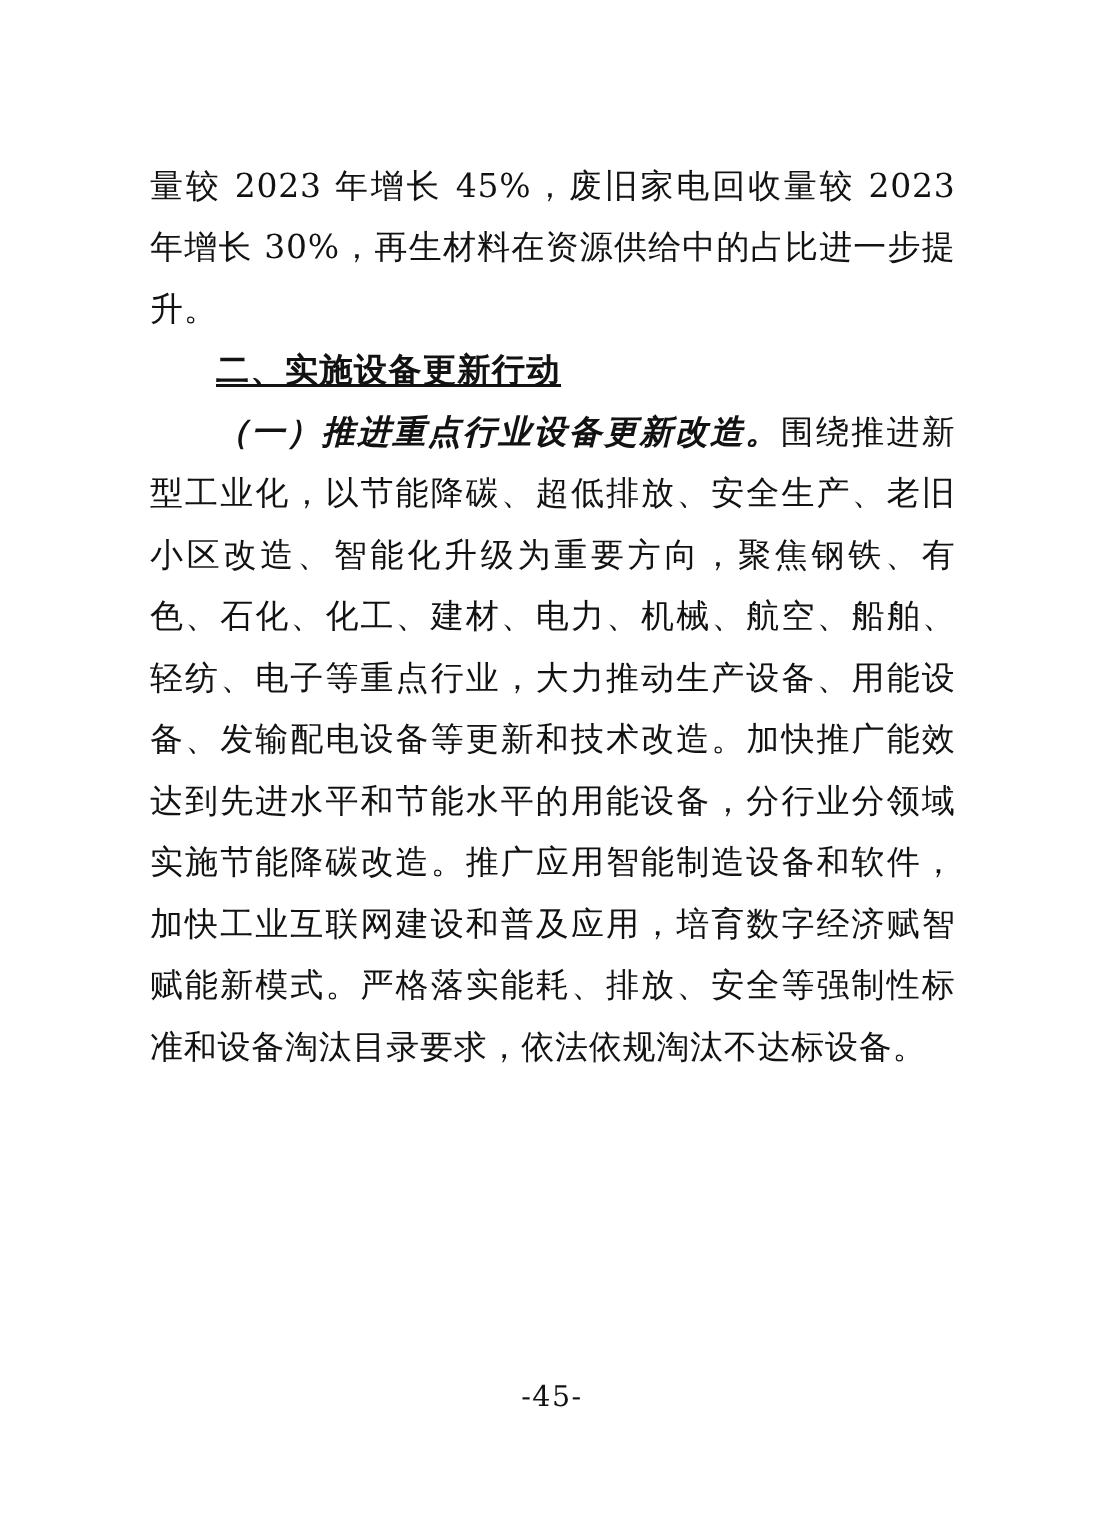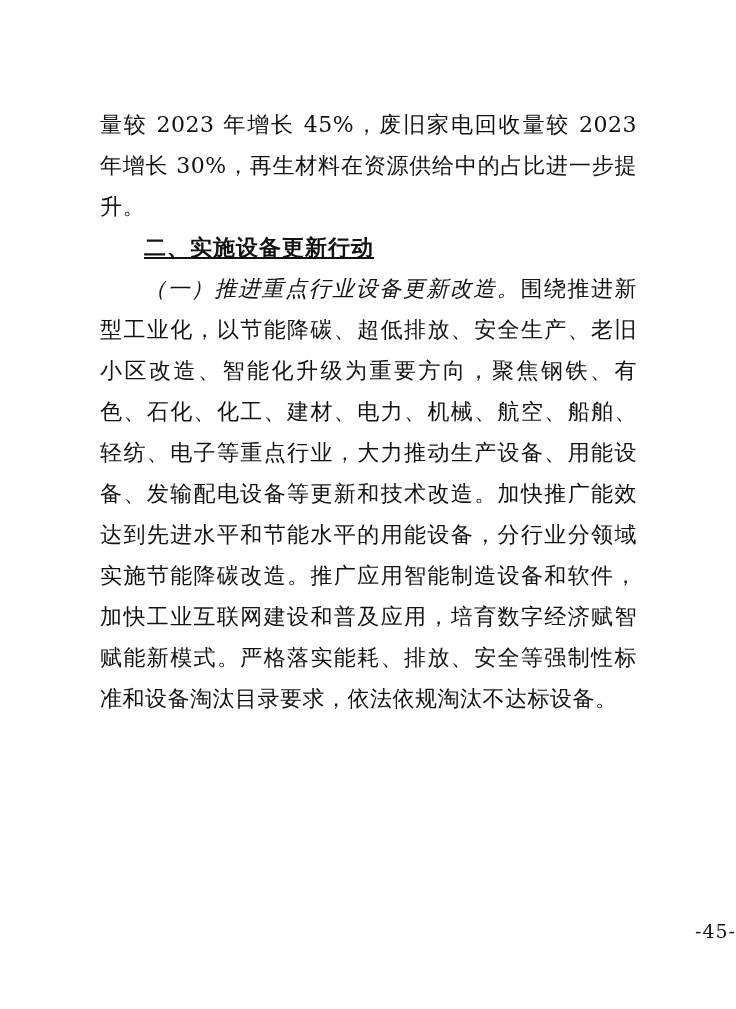--- a/index.html
+++ b/index.html
@@ -36,29 +36,29 @@
   }
   .heading {
     margin: 0;
     text-indent: 2em;
     font-family: "DejaVu Sans", "Liberation Sans", sans-serif;
     font-weight: 700;
     letter-spacing: 1px;
     text-decoration: underline;
   }
   .lead {
-    font-weight: 400;
+    font-weight: 700;
     font-style: italic;
   }
   .page-number {
     position: absolute;
     left: 0;
     right: 0;
     top: 920px;
-    text-align: right;
+    text-align: center;
     font-size: 19px;
     letter-spacing: 1px;
     font-family: "DejaVu Serif", "Liberation Serif", serif;
   }
 </style>
 </head>
 <body>
 
 <div class="page">
   <div class="content">

